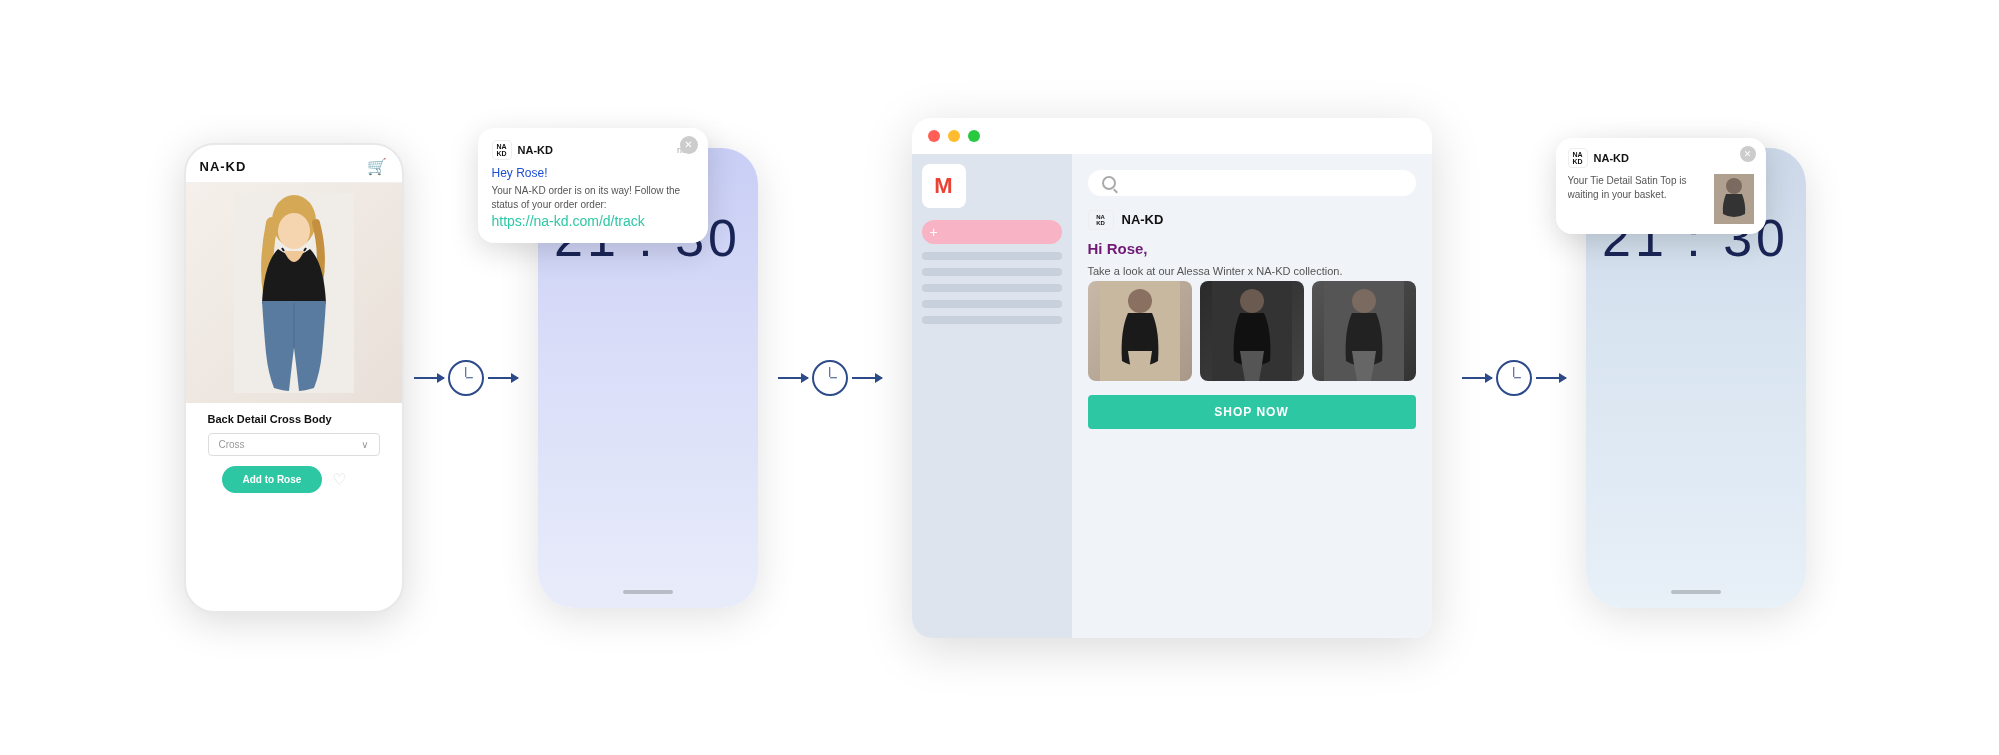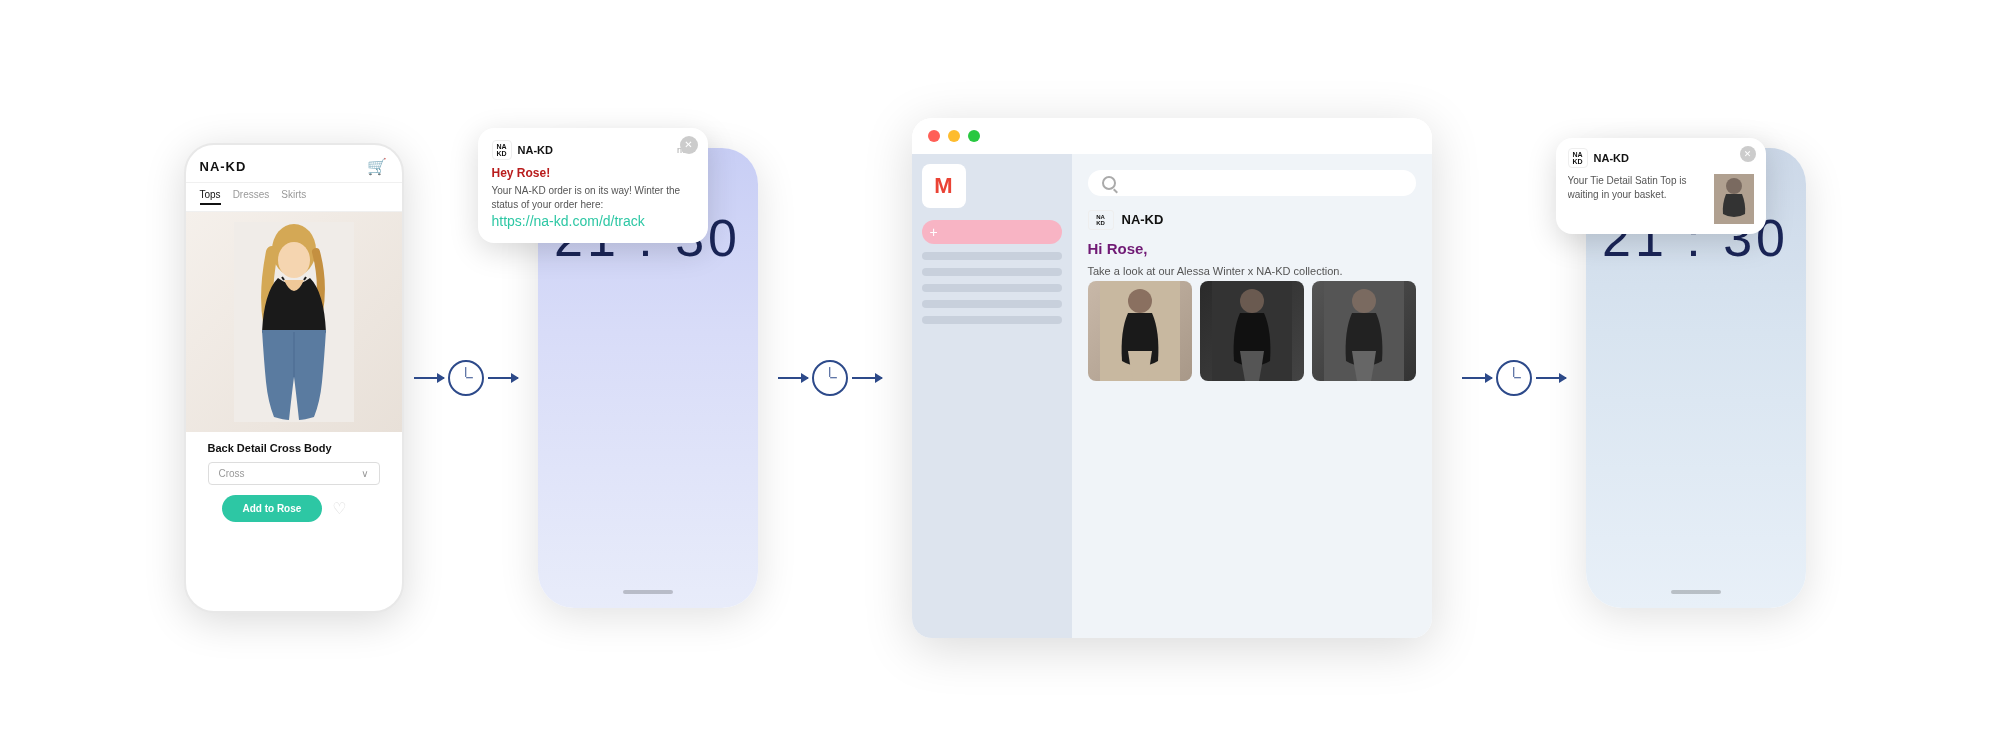--- a/index.html
+++ b/index.html
@@ -265,22 +265,22 @@
       font-weight: 600;
       color: #111;
     }
     .notif-now {
       font-size: 9px;
       color: #aaa;
       margin-left: auto;
     }
     .notif-title {
       font-size: 12px;
-      font-weight: 700;
-      color: #b91c1c;
+      font-weight: 400;
+      color: #1d4ed8;
       margin-bottom: 4px;
     }
     .notif-body {
       font-size: 10px;
       color: #555;
       line-height: 1.4;
     }
     .notif-link {
       color: #2dc7a4;
       font-size: 14px;
@@ -549,25 +549,20 @@
 </head>
 <body>
 
 <div class="scene">
 
   <div class="phone-1">
     <div class="phone-1-nav">
       <span class="phone-1-logo">NA-KD</span>
       <span class="cart-icon-ph">🛒</span>
     </div>
-    <div class="phone-1-tabs">
-      <span class="phone-1-tab active">Tops</span>
-      <span class="phone-1-tab">Dresses</span>
-      <span class="phone-1-tab">Skirts</span>
-    </div>
     <div class="phone-1-img">
 
       <svg class="figure-svg" viewBox="0 0 120 200" xmlns="http://www.w3.org/2000/svg">
 
         <rect width="120" height="200" fill="#f0ece8"></rect>
 
         <ellipse cx="60" cy="28" rx="22" ry="26" fill="#d4a855"></ellipse>
 
         <ellipse cx="60" cy="38" rx="16" ry="18" fill="#f5d5b0"></ellipse>
 
@@ -609,21 +604,21 @@
 
     <div class="notif-card-2">
       <div class="notif-close">✕</div>
       <div class="notif-header">
         <div class="notif-logo-box">NA<br>KD</div>
         <span class="notif-brand">NA-KD</span>
         <span class="notif-now">now</span>
       </div>
       <div class="notif-title">Hey Rose!</div>
       <div class="notif-body">
-        <span>Your NA-KD order is on its way! Winter the status of your order here:</span><br>
+        <span>Your NA-KD order is on its way! Follow the status of your order order:</span><br>
         <span class="notif-link">https://na-kd.com/d/track</span>
       </div>
     </div>
     <div class="phone-2">
       <div class="phone-2-time">21 : 30</div>
       <div class="phone-2-home-indicator"></div>
     </div>
   </div>
 
   <div class="arrow-connector">
@@ -682,20 +677,21 @@
             </div>
             <div class="product-thumb thumb-3">
               <svg width="100%" height="100%" viewBox="0 0 80 100">
                 <rect width="80" height="100" fill="#555"></rect>
                 <ellipse cx="40" cy="20" rx="12" ry="12" fill="#7a6a60"></ellipse>
                 <path d="M28 32 Q20 50 22 80 Q30 85 40 85 Q50 85 58 80 Q60 50 52 32Z" fill="#222"></path>
                 <path d="M28 70 Q30 85 33 100 Q38 100 40 100 Q42 100 47 100 Q50 85 52 70Z" fill="#666"></path>
               </svg>
             </div>
           </div>
+          <button class="shop-now-btn">SHOP NOW</button>
         </div>
       </div>
     </div>
   </div>
 
   <div class="arrow-connector">
     <div class="arrow-line"></div>
     <div class="clock-icon"></div>
     <div class="arrow-line"></div>
   </div>

